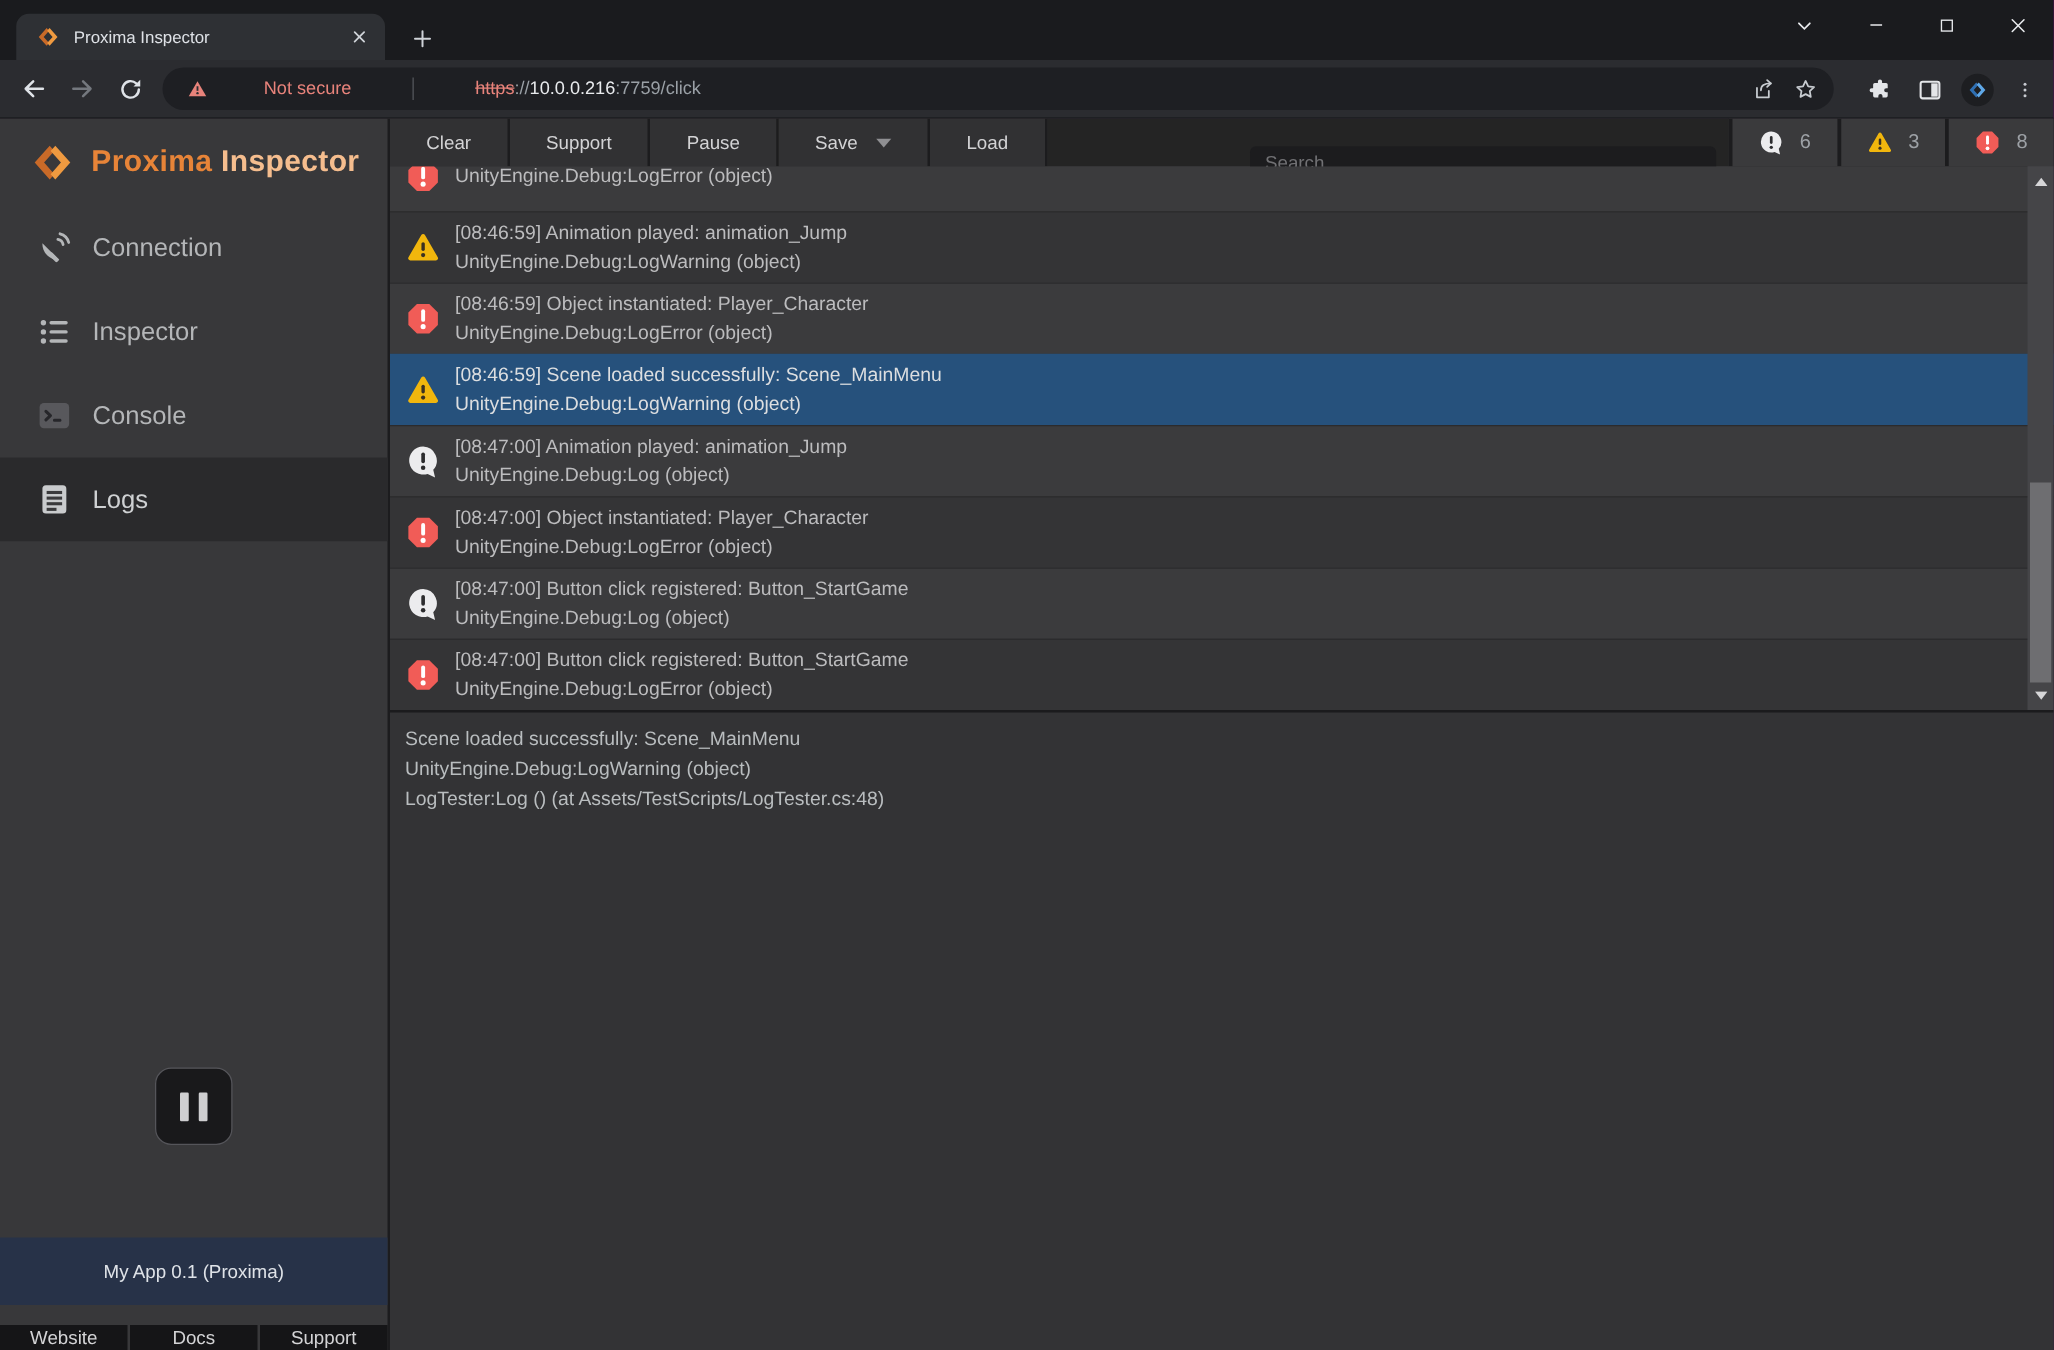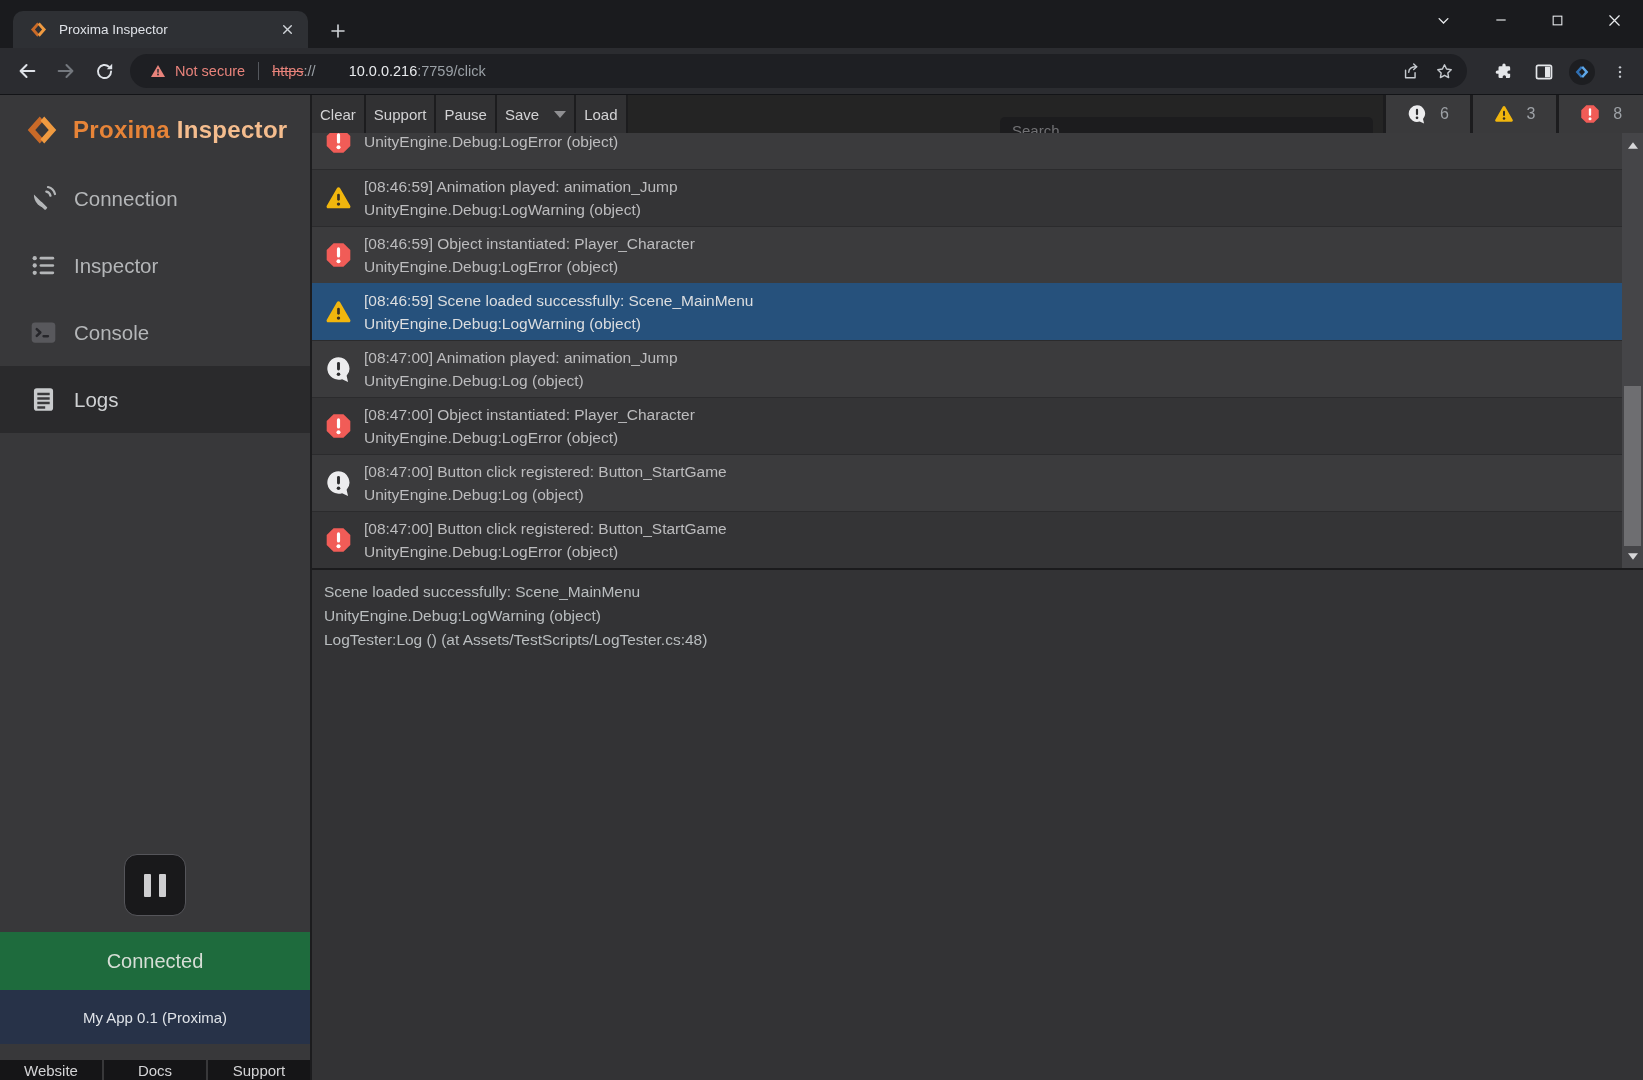--- a/index.html
+++ b/index.html
@@ -16,26 +16,26 @@
   .newtab-btn { position:absolute; left:324px; top:17px; width:28px; height:28px; display:flex;
                 align-items:center; justify-content:center; color:#cfd3d8; font-size:21px; font-weight:400; }
   .win-controls { position:absolute; right:0; top:0; height:40px; display:flex; }
   .win-btn { width:57px; height:40px; display:flex; align-items:center; justify-content:center; color:#e8eaed; }
 
   .navbar { position:absolute; left:0; top:48px; width:100%; height:47px; background:#2b2c30;
             border-bottom:1px solid #131417; }
   .nav-icon { position:absolute; top:50%; transform:translateY(-50%); width:34px; height:34px;
               display:flex; align-items:center; justify-content:center; }
   .omnibox { position:absolute; left:130px; top:6px; width:1337px; height:34px; background:#1e1f23;
-             border-radius:17px; display:flex; align-items:center; padding-left:20px; }
+             border-radius:17px; display:flex; align-items:center; padding-left:20px;gap:36px; }
   .notsecure { margin-left:9px; font-size:14.5px; color:#e8837b; }
   .omni-sep { width:1px; height:18px; background:#55585e; margin:0 13px; }
   .url { font-size:14.5px; color:#9aa0a6; white-space:nowrap; }
   .url .scheme { color:#e8837b; text-decoration:line-through; }
-  .url .host { color:#e8eaed;margin-left:33px; }
+  .url .host { color:#e8eaed; }
   .omni-right { position:absolute; right:13px; top:0; height:34px; display:flex; align-items:center; gap:14px; }
   .chrome-right { position:absolute; right:8px; top:0; height:47px; display:flex; align-items:center; gap:10px; }
   .chrome-right .cr-btn { width:30px; height:30px; display:flex; align-items:center; justify-content:center; }
   .avatar { width:26px; height:26px; border-radius:50%; background:#1d1e21; display:flex; align-items:center; justify-content:center; }
 
   
   .page { position:absolute; left:0; top:95px; width:100%; height:985px; display:flex; background:#333335; }
 
   
   .sidebar { position:relative; width:312px; height:100%; background:#38383a; border-right:2px solid #1c1c1e; flex:none; }
@@ -56,21 +56,21 @@
                  display:flex; align-items:center; justify-content:center; font-size:15px; color:#dfe3e8; }
   .side-footer { position:absolute; left:0; bottom:0; width:100%; height:20px; background:#151517; display:flex; }
   .side-footer a { flex:1; display:flex; align-items:center; justify-content:center; font-size:15px;
                    color:#d4d4d6; text-decoration:none; border-right:2px solid #38383a; cursor:pointer; }
   .side-footer a:last-child { border-right:none; }
 
   
   .content { position:relative; flex:1; height:100%; background:#333335; }
   .toolbar { position:absolute; left:0; top:0; width:100%; height:38px; background:#242424; display:flex; }
   .tb-btn { height:38px; background:#313133; border-right:2px solid #1c1c1e; color:#d3d3d5;
-            font-size:15px; display:flex; align-items:center; padding:0 8px; cursor:pointer; }
+            font-size:15px; display:flex; align-items:center; padding:0 29px; cursor:pointer; }
   .tb-caret { margin-left:15px; width:0; height:0; border-left:6px solid transparent;
               border-right:6px solid transparent; border-top:7px solid #8f8f92; }
   .search-input { position:absolute; left:688px; top:22px; width:373px; height:27px; background:#1c1c1e;
                   border:none; border-radius:5px; padding:0 12px; font-size:15px; color:#c9c9cb;
                   font-family:"Liberation Sans", sans-serif; outline:none; }
   .search-input::placeholder { color:#717174; }
   .counters { position:absolute; right:0; top:0; width:260px; height:38px; display:flex; }
   .counter { flex:1; background:#3a3a3c; border-left:3px solid #1c1c1e; display:flex; align-items:center;
              justify-content:center; gap:13px; font-size:16px; color:#9da1a6; cursor:pointer; }
 
@@ -287,23 +287,20 @@
         <span>Logs</span>
       </div>
 
       <div class="pause-btn">
         <span style="display:flex;gap:8px">
             <i></i>
             <i></i>
           </span>
       </div>
 
-      <div class="status-bar">
-        <span>Connected</span>
-      </div>
       <div class="appinfo-bar">
         <span>My App 0.1 (Proxima)</span>
       </div>
       <div class="side-footer">
         <a>Website</a>
         <a>Docs</a>
         <a>Support</a>
       </div>
     </div>
 

